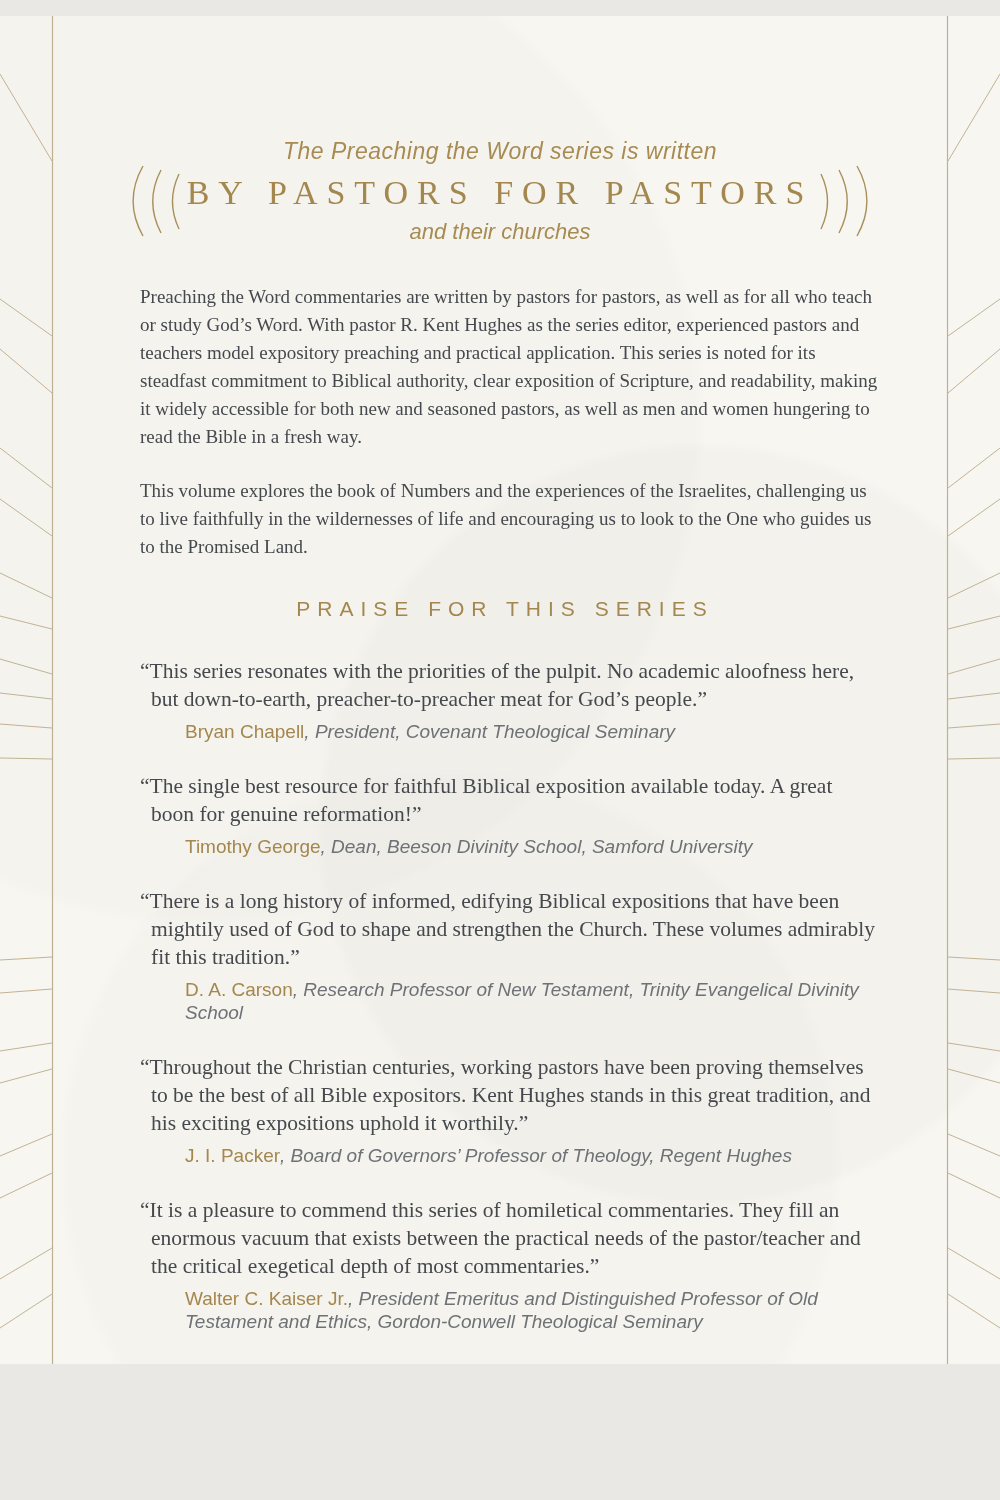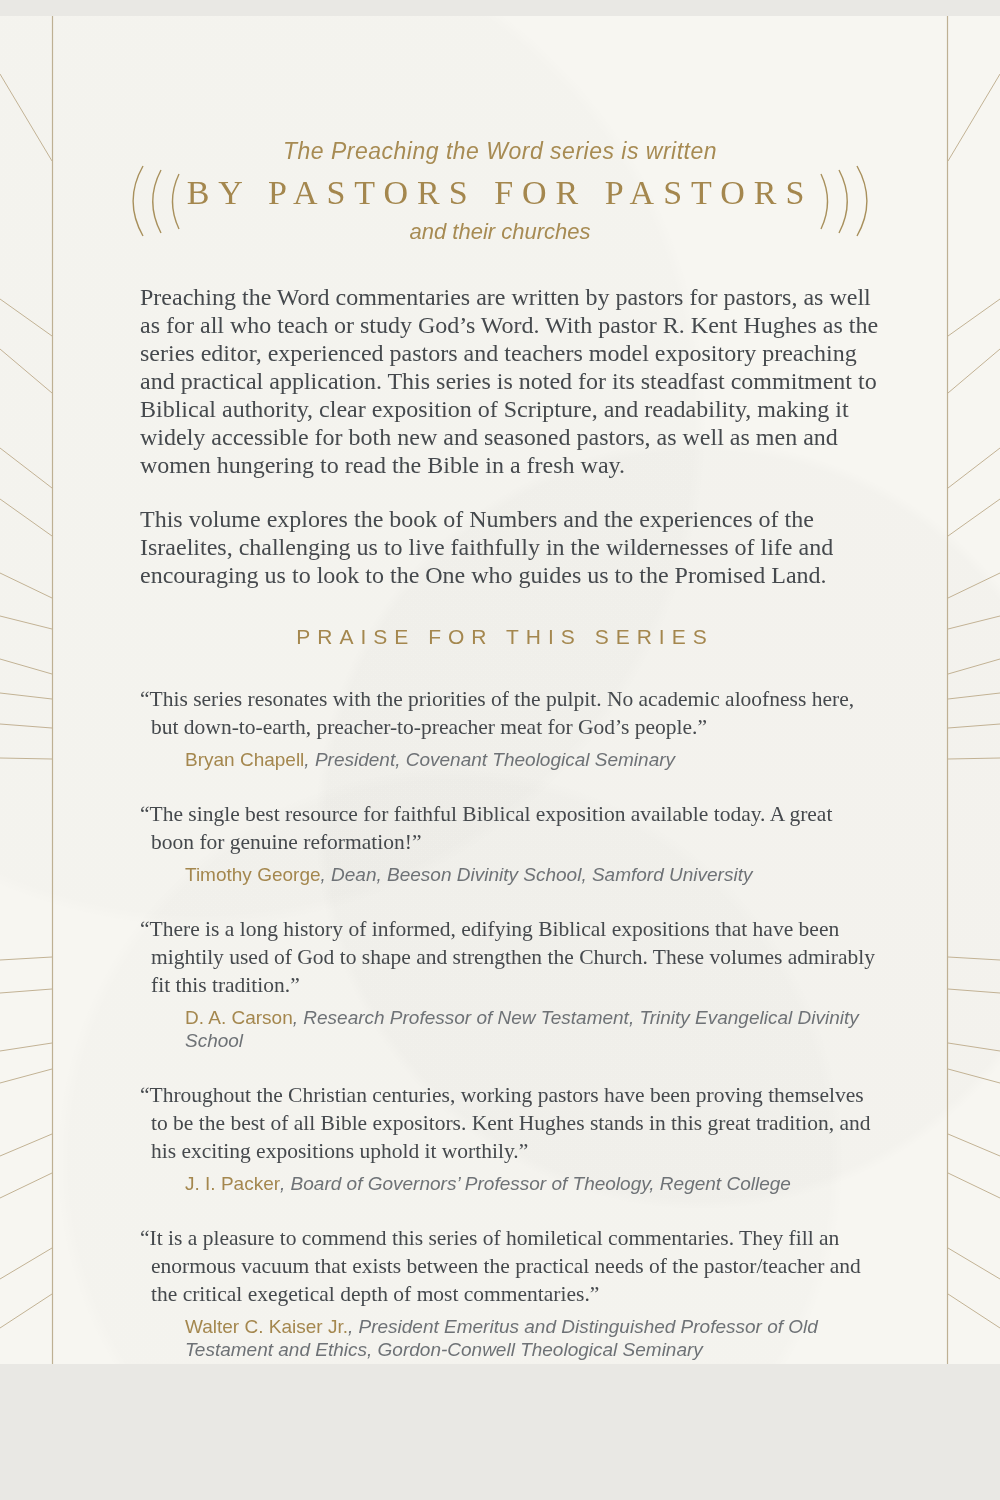--- a/index.html
+++ b/index.html
@@ -25,21 +25,21 @@
   }
   .h-caps {
     font-size:34px; color:#a4874e; letter-spacing:9px;
     margin:9px 0 7px; font-weight:normal;
   }
   .h-sub { font-family:Liberation Sans, sans-serif; font-style:italic;
     font-size:22px; color:#a78b53; }
 
   
   .content { width:740px; margin:38px 0 0 140px; }
-  .intro { font-size:24px; line-height:28px; margin-bottom:26px; }
+  .intro { font-size:19px; line-height:28px; margin-bottom:26px; }
   .praise-heading {
     font-family:"Liberation Sans", sans-serif; text-align:center;
     font-size:21px; letter-spacing:7px; color:#a4874e;
     margin:36px 0 36px -10px; font-weight:normal;
   }
   .quote { margin-bottom:29px; }
   .quote-text { font-size:21.5px; line-height:28px; text-indent:-11px; padding-left:11px; }
   .attribution {
     font-family:"Liberation Sans", sans-serif; font-size:19px; line-height:23px;
     color:#6e7276; font-style:italic; padding-left:45px; margin-top:7px;
@@ -173,21 +173,21 @@
       <p class="attribution"><span class="attr-name">Timothy George</span><span>, Dean, Beeson Divinity School, Samford University</span></p>
     </div>
 
     <div class="quote">
       <p class="quote-text">“There is a long history of informed, edifying Biblical expositions that have been mightily used of God to shape and strengthen the Church. These volumes admirably fit this tradition.”</p>
       <p class="attribution"><span class="attr-name">D. A. Carson</span><span>, Research Professor of New Testament, Trinity Evangelical Divinity School</span></p>
     </div>
 
     <div class="quote">
       <p class="quote-text">“Throughout the Christian centuries, working pastors have been proving themselves to be the best of all Bible expositors. Kent Hughes stands in this great tradition, and his exciting expositions uphold it worthily.”</p>
-      <p class="attribution"><span class="attr-name">J. I. Packer</span><span>, Board of Governors’ Professor of Theology, Regent College</span></p>
+      <p class="attribution"><span class="attr-name">J. I. Packer</span><span>, Board of Governors’ Professor of Theology, Regent Hughes</span></p>
     </div>
 
     <div class="quote">
       <p class="quote-text">“It is a pleasure to commend this series of homiletical commentaries. They fill an enormous vacuum that exists between the practical needs of the pastor/teacher and the critical exegetical depth of most commentaries.”</p>
       <p class="attribution"><span class="attr-name">Walter C. Kaiser Jr.</span><span>, President Emeritus and Distinguished Professor of Old Testament and Ethics, Gordon-Conwell Theological Seminary</span></p>
     </div>
   </div>
 
   <div class="crossway">
     <div class="crossway-row">

